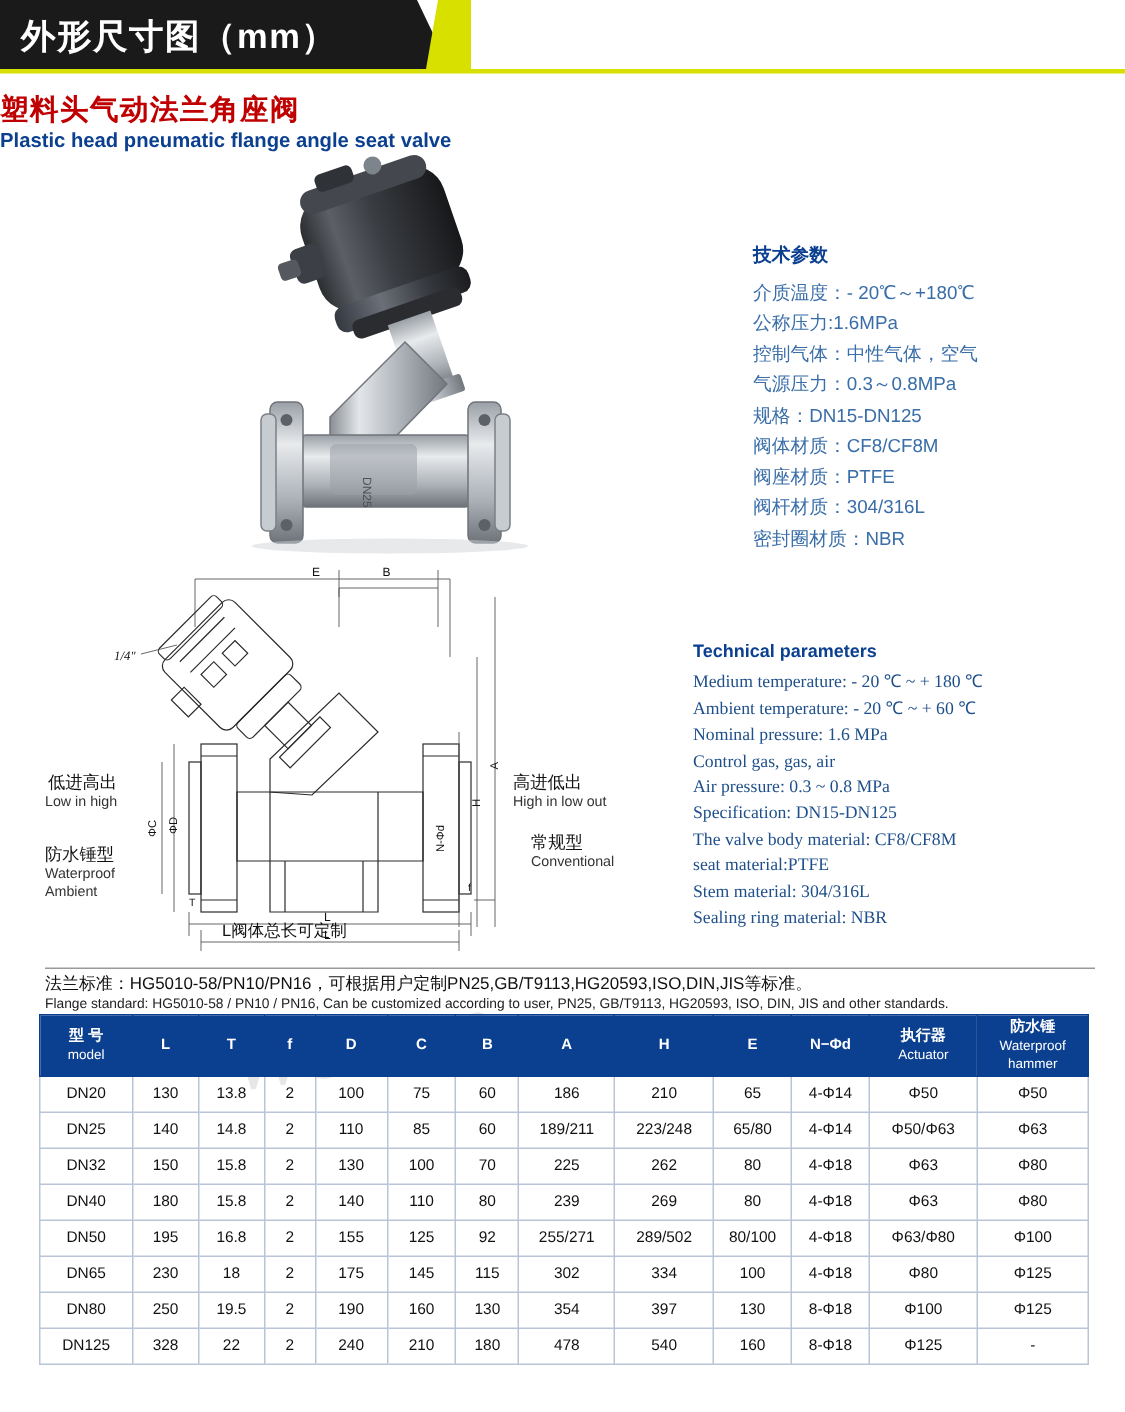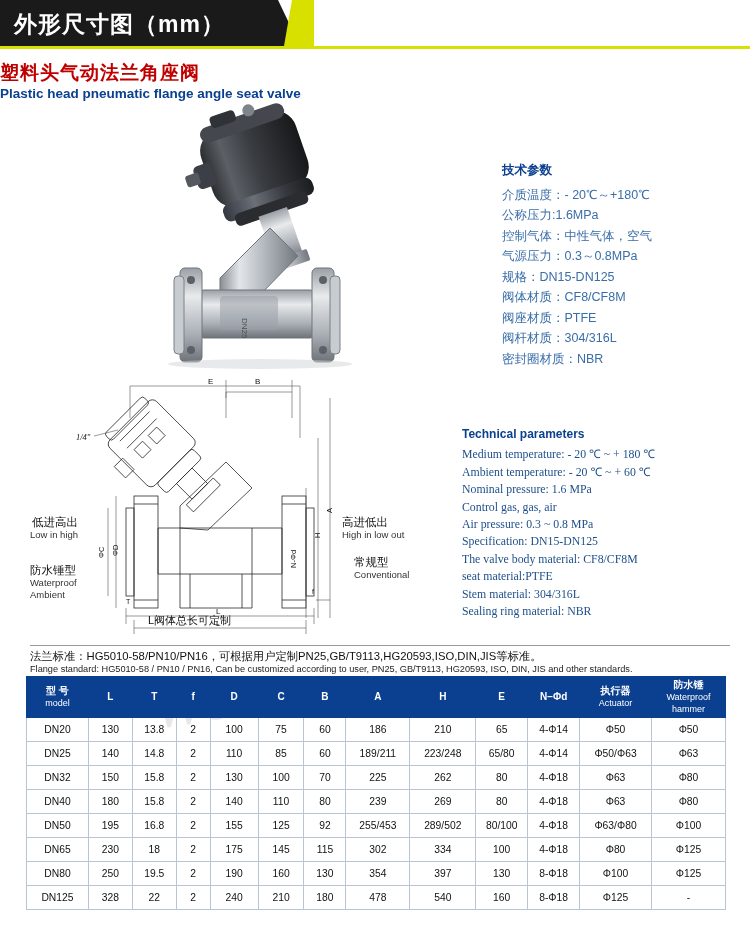--- a/index.html
+++ b/index.html
@@ -503,21 +503,21 @@
       <td>Φ80</td>
     </tr>
     <tr>
       <td>DN50</td>
       <td>195</td>
       <td>16.8</td>
       <td>2</td>
       <td>155</td>
       <td>125</td>
       <td>92</td>
-      <td>255/453</td>
+      <td>255/271</td>
       <td>289/502</td>
       <td>80/100</td>
       <td>4-Φ18</td>
       <td>Φ63/Φ80</td>
       <td>Φ100</td>
     </tr>
     <tr>
       <td>DN65</td>
       <td>230</td>
       <td>18</td>

